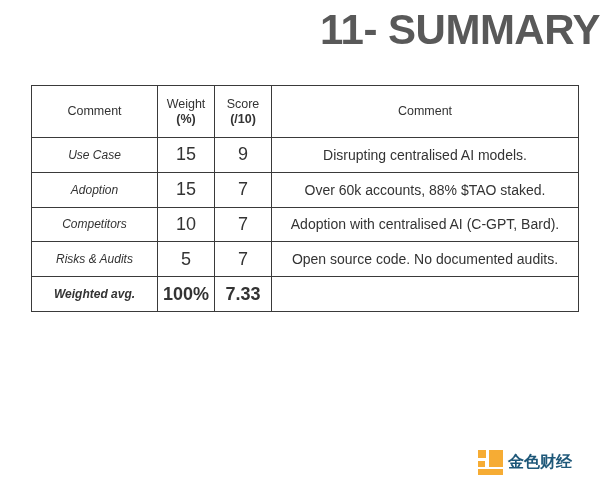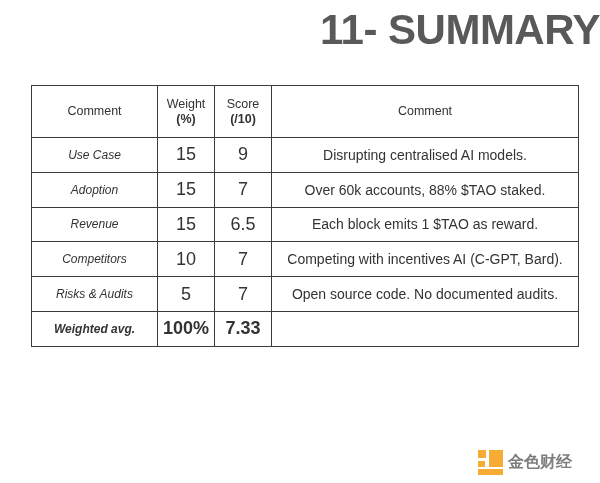--- a/index.html
+++ b/index.html
@@ -129,21 +129,21 @@
   }
   .wm-mark .sq-d {
     position: absolute;
     left: 0; top: 11px;
     width: 7px; height: 6px;
     background: #f6a623;
   }
   .wm-text {
     font-size: 16px;
     font-weight: bold;
-    color: #737373;
+    color: #0c4a6e;
     letter-spacing: 0px;
     white-space: nowrap;
     line-height: 20px;
   }
 </style>
 </head>
 <body>
 
 <div class="slide">
 
@@ -178,30 +178,24 @@
           <td class="num">9</td>
           <td class="comment">Disrupting centralised AI models.</td>
         </tr>
         <tr>
           <td class="cat">Adoption</td>
           <td class="num">15</td>
           <td class="num">7</td>
           <td class="comment">Over 60k accounts, 88% $TAO staked.</td>
         </tr>
         <tr>
-          <td class="cat">Revenue</td>
-          <td class="num">15</td>
-          <td class="num">6.5</td>
-          <td class="comment">Each block emits 1 $TAO as reward.</td>
-        </tr>
-        <tr>
           <td class="cat">Competitors</td>
           <td class="num">10</td>
           <td class="num">7</td>
-          <td class="comment">Competing with incentives AI (C-GPT, Bard).</td>
+          <td class="comment">Adoption with centralised AI (C-GPT, Bard).</td>
         </tr>
         <tr>
           <td class="cat">Risks &amp; Audits</td>
           <td class="num">5</td>
           <td class="num">7</td>
           <td class="comment">Open source code. No documented audits.</td>
         </tr>
         <tr class="total">
           <td class="cat">Weighted avg.</td>
           <td class="num">100%</td>

